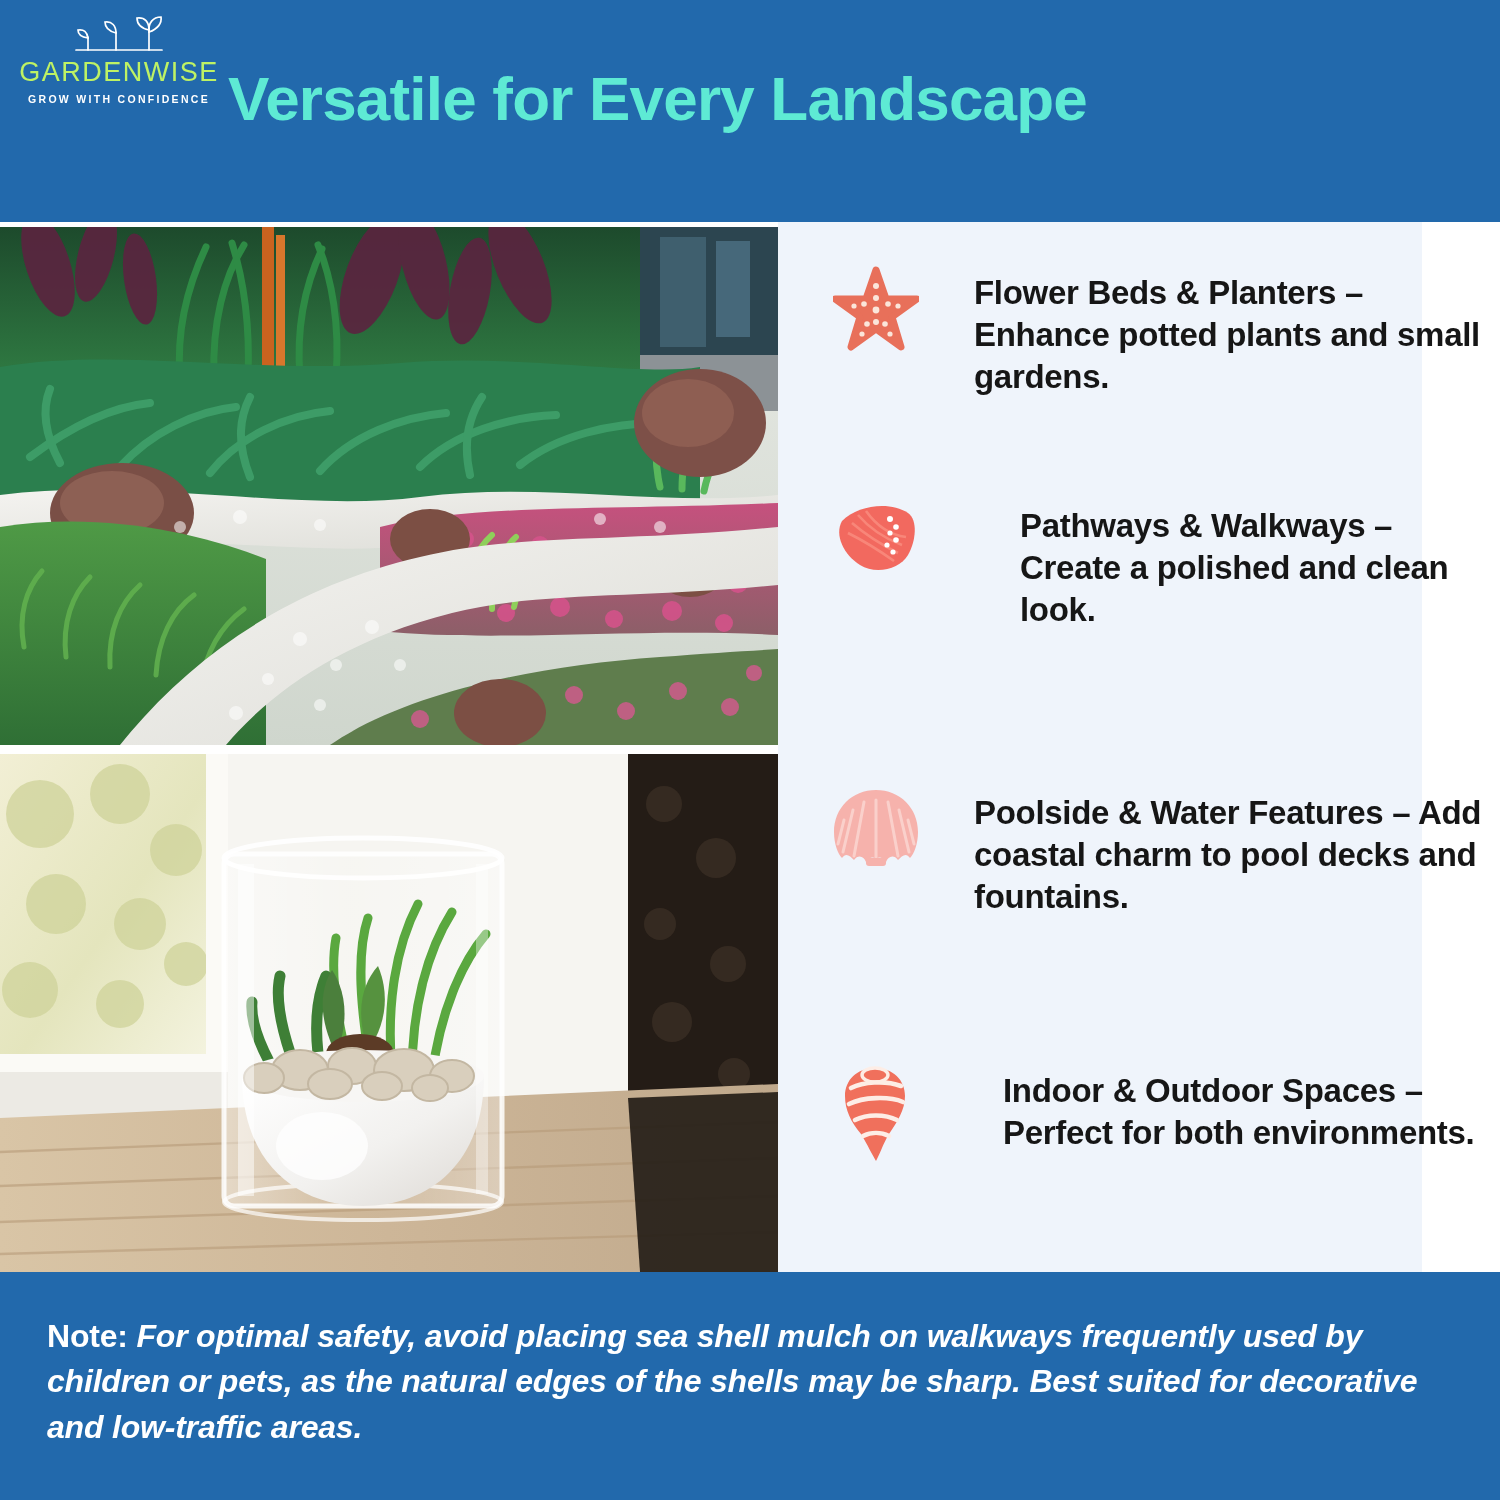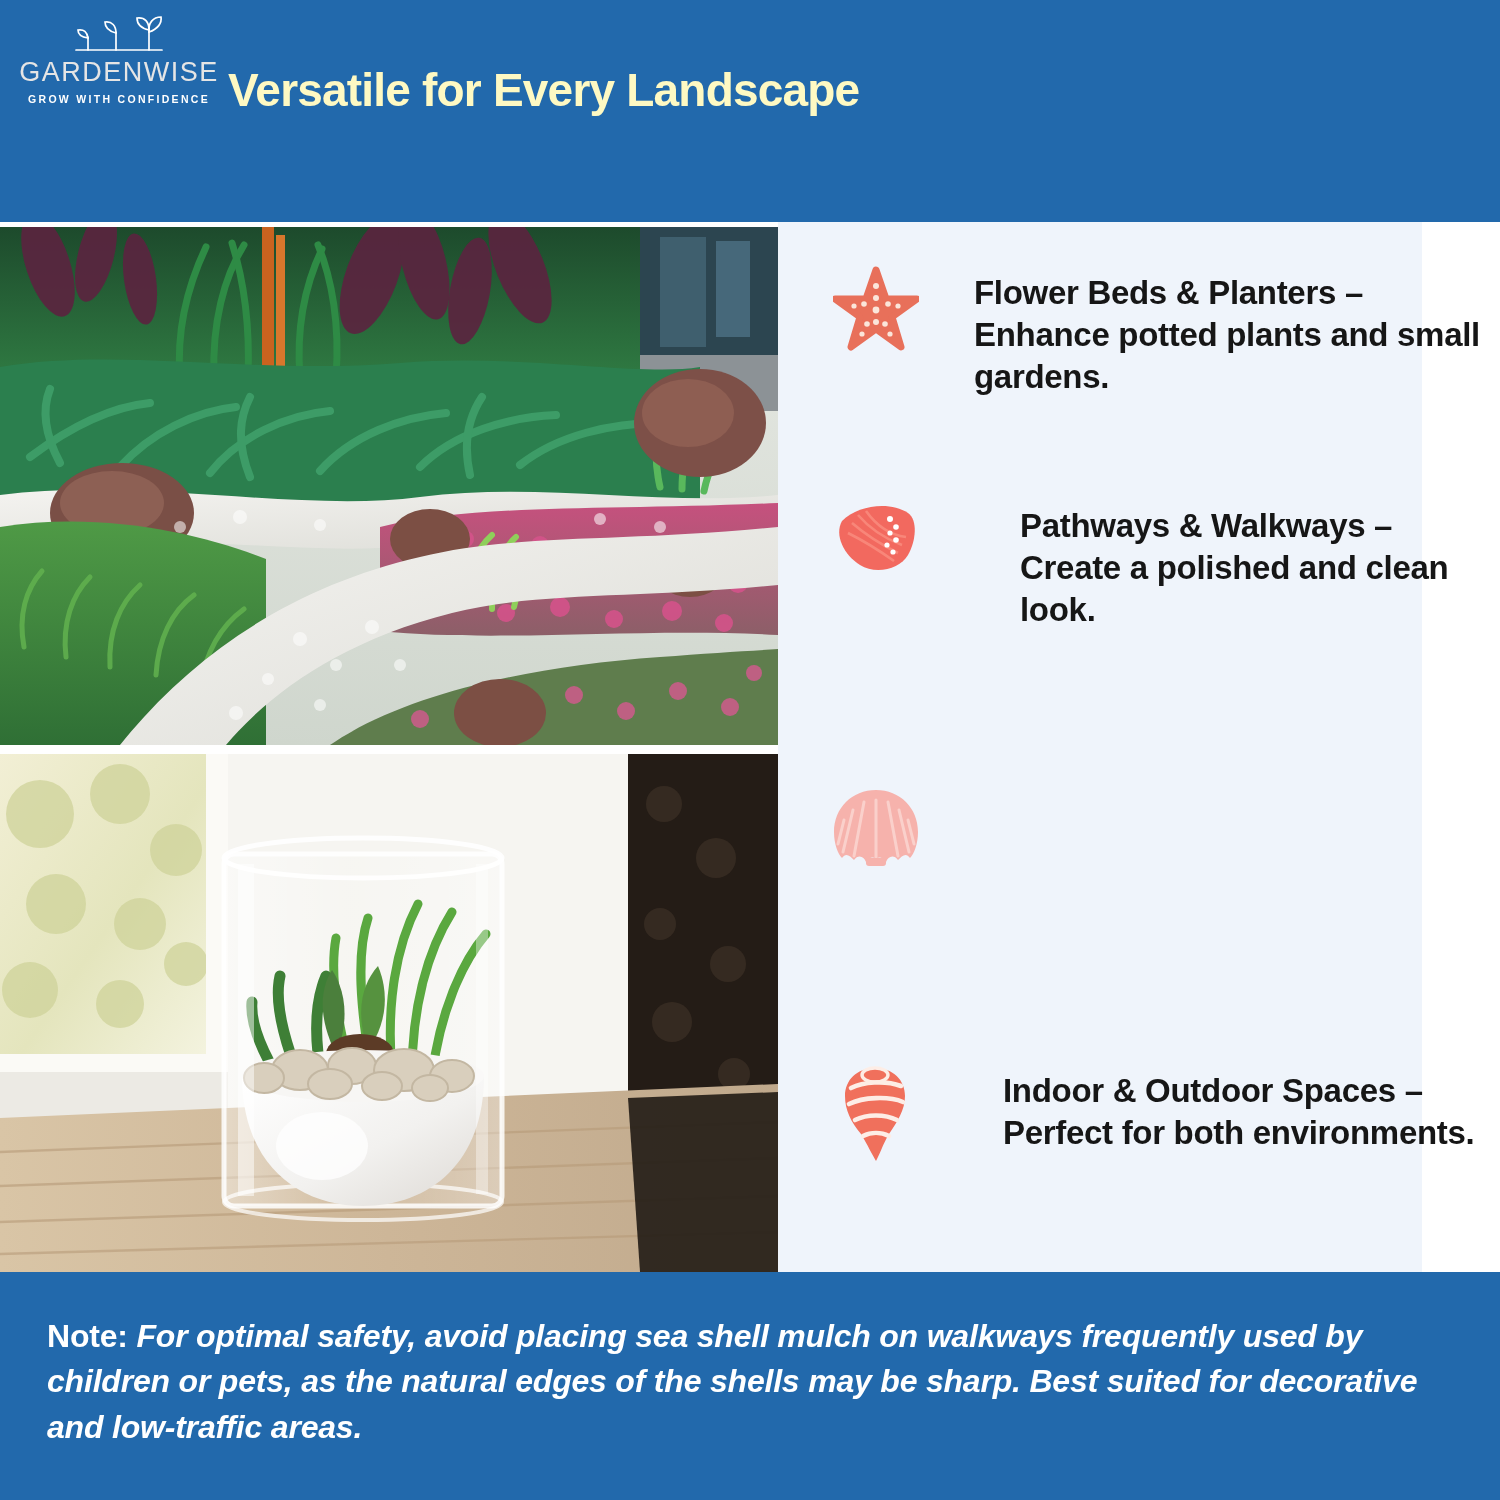--- a/index.html
+++ b/index.html
@@ -15,30 +15,30 @@
   .header {
     position:absolute; left:0; top:0; width:1500px; height:222px;
     background:#2269AC;
   }
   .logo {
     position:absolute; left:14px; top:14px; width:210px; height:92px;
     display:flex; flex-direction:column; align-items:center;
   }
   .logo-mark { width:130px; height:44px; display:block; }
   .logo-name {
-    color:#e5e5e5; font-size:27px; font-weight:400; letter-spacing:1.5px;
+    color:#bef264; font-size:27px; font-weight:400; letter-spacing:1.5px;
     line-height:1; margin-top:1px; white-space:nowrap;
   }
   .logo-tag {
     color:#ffffff; font-size:10.5px; font-weight:700; letter-spacing:2.3px;
     margin-top:7px; white-space:nowrap;text-align:right;
   }
   .header-title {
     position:absolute; left:228px; top:66px; width:1260px;
-    color:#fef9c3; font-size:46px; font-weight:700;
+    color:#5eead4; font-size:62px; font-weight:700;
     letter-spacing:-0.8px; line-height:1.05; white-space:nowrap;
   }
 
   
   .body-area {
     position:absolute; left:0; top:222px; width:1500px; height:1050px;
     background:#ffffff;
   }
   .photo-col { position:absolute; left:0; top:0; width:778px; height:1050px; }
 
@@ -434,20 +434,21 @@
             <path d="M34 16 L24 70"></path>
               <path d="M58 16 L68 70"></path>
             <path d="M23 24 L13 66"></path>
               <path d="M69 24 L79 66"></path>
             <path d="M14 34 L8 58"></path>
               <path d="M78 34 L84 58"></path>
           </g>
           <rect x="36" y="72" width="20" height="8" rx="3" fill="#F6B2AC"></rect>
         </svg>
       </div>
+      <div class="bullet-text">Poolside &amp; Water Features – Add coastal charm to pool decks and fountains.</div>
     </div>
 
     <div class="bullet b3">
       <div class="bullet-icon">
         <svg width="78" height="100" viewBox="0 0 78 100">
           <path d="M38 4 C56 4 68 16 68 32 C68 46 60 58 52 70 C46 80 42 92 39 97
                    C36 92 30 80 24 70 C14 58 8 46 8 32 C8 16 20 4 38 4 Z" fill="#F0705C"></path>
           <g stroke="#FDEDE6" stroke-width="4.6" fill="none" stroke-linecap="round">
             <path d="M14 24 C26 18 48 16 64 22"></path>
             <path d="M12 40 C26 33 52 32 66 38"></path>

